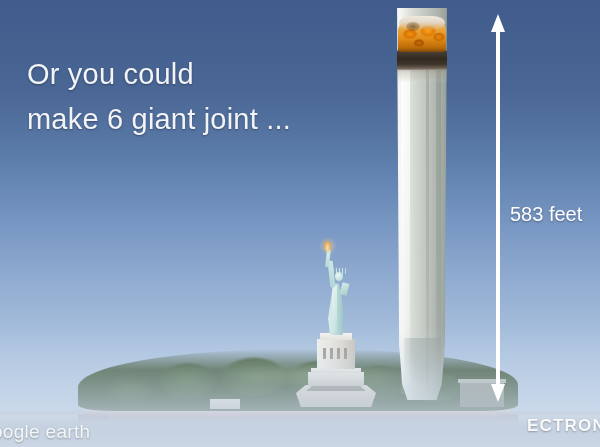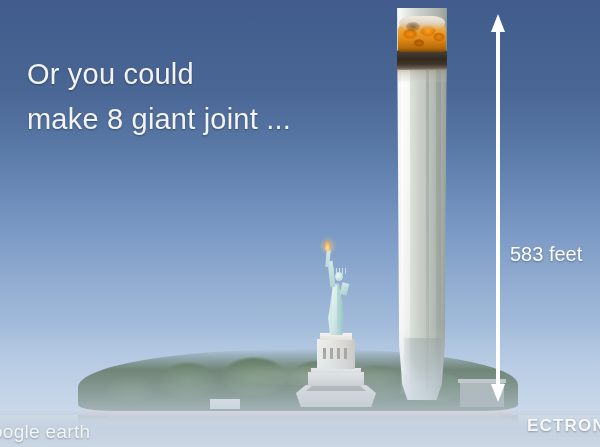--- a/index.html
+++ b/index.html
@@ -410,21 +410,20 @@
   }
   .measure-label {
     position: absolute;
     left: 510px; top: 203px;
     color: #ffffff;
     font-size: 20px;
     line-height: 22px;
     font-weight: 400;
     white-space: nowrap;
     text-shadow: 0 1px 2px rgba(20,32,56,0.4);
-    margin-top: 40px;
   }
 
   
   .wm-google {
     position: absolute;
     left: -8px; bottom: 5px;
     font-size: 19px;
     line-height: 20px;
     color: rgba(255,255,255,0.88);
     letter-spacing: 0.3px;
@@ -498,19 +497,19 @@
 
   <div class="haze"></div>
 
   <div class="arrow">
     <div class="arrow-head-up"></div>
     <div class="arrow-line"></div>
     <div class="arrow-head-down"></div>
   </div>
 
   <div class="caption">Or you could
-make 8 giant joint ...</div>
+make 6 giant joint ...</div>
   <div class="measure-label">583 feet</div>
 
   <div class="wm-google">oogle earth</div>
   <div class="wm-brand">ECTRON</div>
 
 </div>
 
 </body></html>

